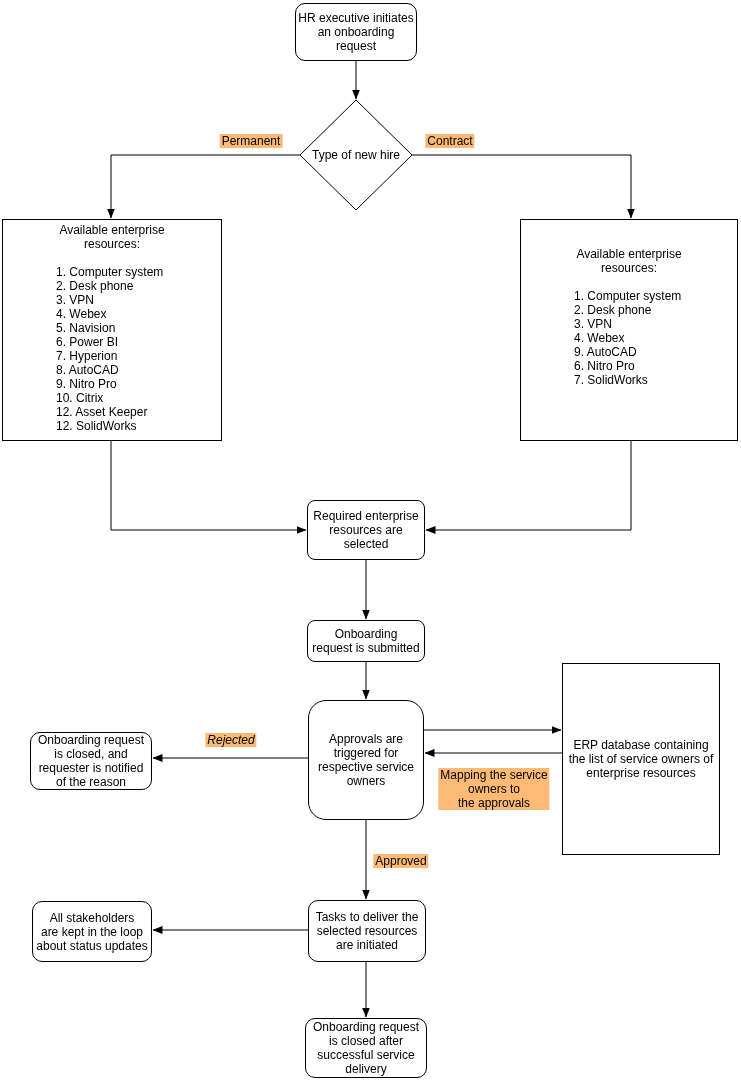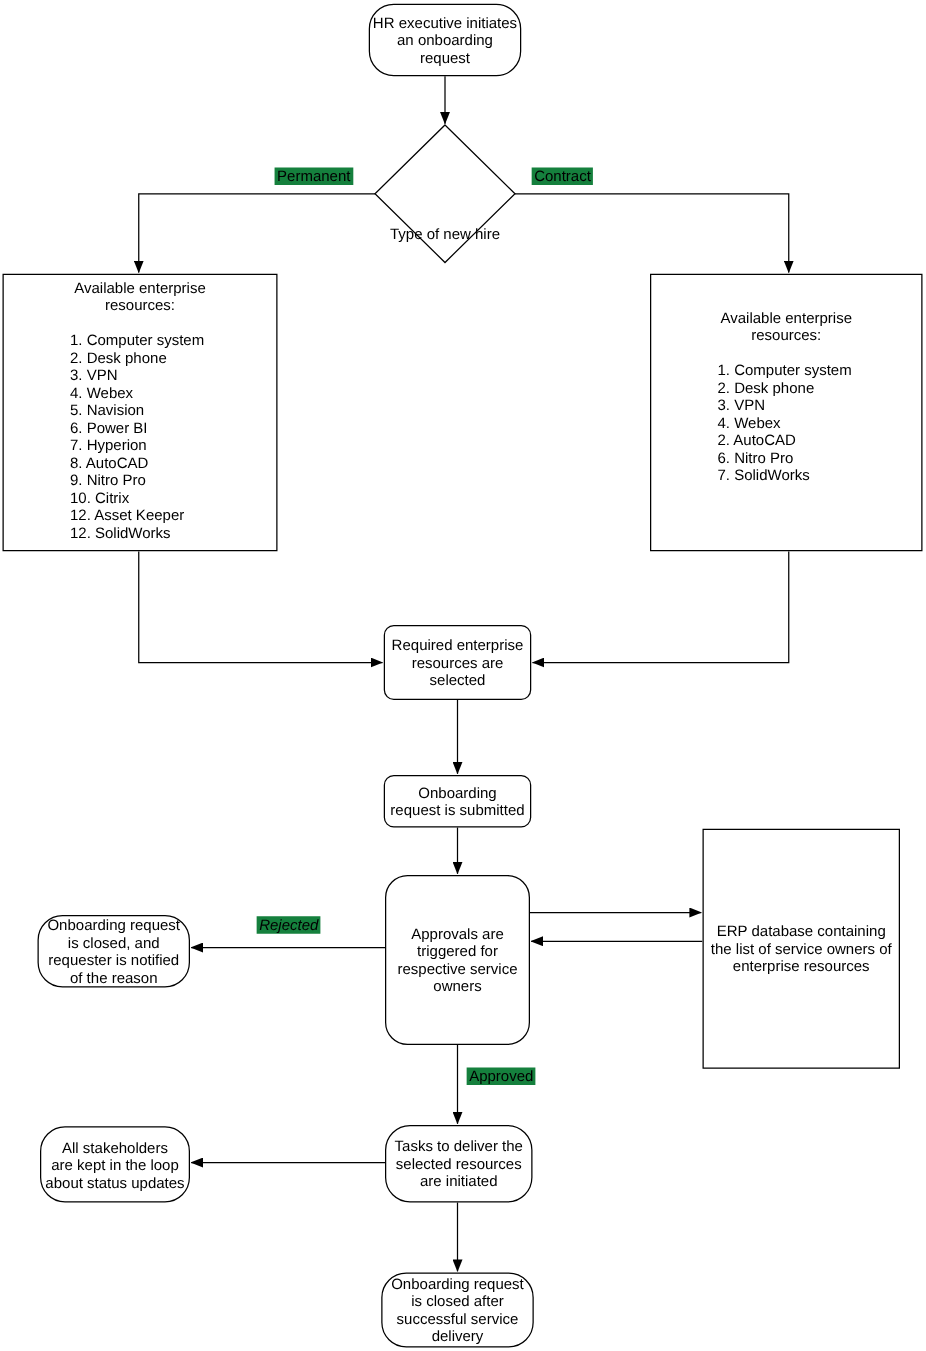--- a/index.html
+++ b/index.html
@@ -26,21 +26,21 @@
     box-sizing: border-box;
     border: 1px solid #000000;
     background: #ffffff;
     display: flex;
     align-items: center;
     justify-content: center;
     text-align: center;
   }
   .node .label { white-space: pre; }
   .r-sm  { border-radius: 8px; }
-  .r-md  { border-radius: 20px; }
+  .r-md  { border-radius: 10px; }
   .r-lg  { border-radius: 18px; }
   .list-box {
     position: absolute;
     box-sizing: border-box;
     border: 1px solid #000000;
     background: #ffffff;
     text-align: center;
   }
   .box-title { white-space: pre; line-height: 14px; text-align: center; }
   .box-list {
@@ -52,21 +52,21 @@
   .diamond-label {
     position: absolute;
     text-align: center;
     white-space: pre;
   }
   .edge-label {
     position: absolute;
     transform: translateX(-50%);
     text-align: center;
     white-space: pre;
-    background: #15803d;
+    background: #fdba74;
     padding: 0 2px;
   }
 </style>
 </head>
 <body>
 
 <div class="canvas">
 
   <svg class="edges-svg" viewBox="0 0 741 1081" xmlns="http://www.w3.org/2000/svg">
     <defs>
@@ -91,25 +91,28 @@
 
     <polygon class="shape" points="356,100 412,155 356,210 300,155"></polygon>
   </svg>
 
   <div class="node r-md" style="left:295px; top:3px; width:122px; height:58px;">
     <div class="label">HR executive initiates
 an onboarding
 request</div>
   </div>
 
-  <div class="diamond-label" style="left:298px; top:148px; width:116px;margin-top:32px;">Type of new hire</div>
+  <div class="diamond-label" style="left:298px; top:148px; width:116px;">Type of new hire</div>
 
   <div class="edge-label" style="left:251px; top:134px;">Permanent</div>
   <div class="edge-label" style="left:450px; top:134px;">Contract</div>
   <div class="edge-label" style="left:231px; top:733px;font-style:italic;">Rejected</div>
+  <div class="edge-label" style="left:494px; top:768px;">Mapping the service
+owners to
+the approvals</div>
   <div class="edge-label" style="left:401px; top:854px;">Approved</div>
 
   <div class="list-box" style="left:2px; top:219px; width:220px; height:222px; padding-top:3px;">
     <div class="box-title">Available enterprise
 resources:</div>
     <div class="box-list">
       <div>1. Computer system</div>
       <div>2. Desk phone</div>
       <div>3. VPN</div>
       <div>4. Webex</div>
@@ -125,38 +128,38 @@
   </div>
 
   <div class="list-box" style="left:520px; top:219px; width:218px; height:222px; padding-top:27px;">
     <div class="box-title">Available enterprise
 resources:</div>
     <div class="box-list">
       <div>1. Computer system</div>
       <div>2. Desk phone</div>
       <div>3. VPN</div>
       <div>4. Webex</div>
-      <div>2. AutoCAD</div>
+      <div>9. AutoCAD</div>
       <div>6. Nitro Pro</div>
       <div>7. SolidWorks</div>
     </div>
   </div>
 
   <div class="node r-sm" style="left:307px; top:500px; width:118px; height:60px;">
     <div class="label">Required enterprise
 resources are
 selected</div>
   </div>
 
   <div class="node r-sm" style="left:307px; top:620px; width:118px; height:42px;">
     <div class="label">Onboarding
 request is submitted</div>
   </div>
 
-  <div class="node r-lg" style="left:308px; top:700px; width:116px; height:136px;">
+  <div class="node r-lg" style="left:308px; top:700px; width:116px; height:120px;">
     <div class="label">Approvals are
 triggered for
 respective service
 owners</div>
   </div>
 
   <div class="node" style="left:562px; top:663px; width:158px; height:192px;align-items:center;">
     <div class="label">ERP database containing
 the list of service owners of
 enterprise resources</div>

